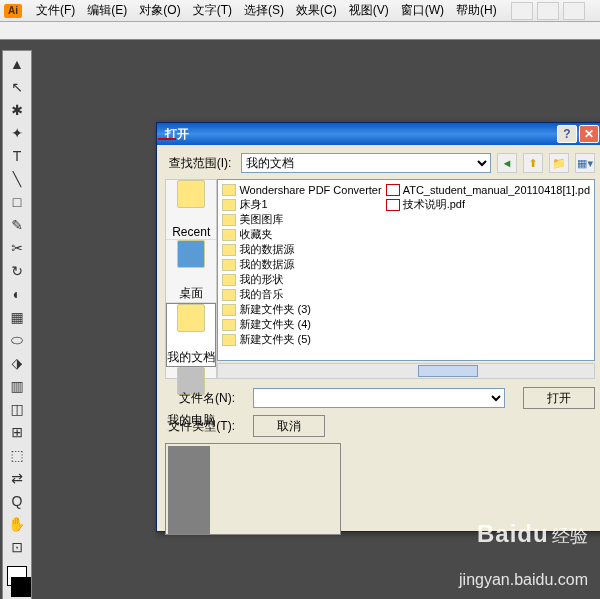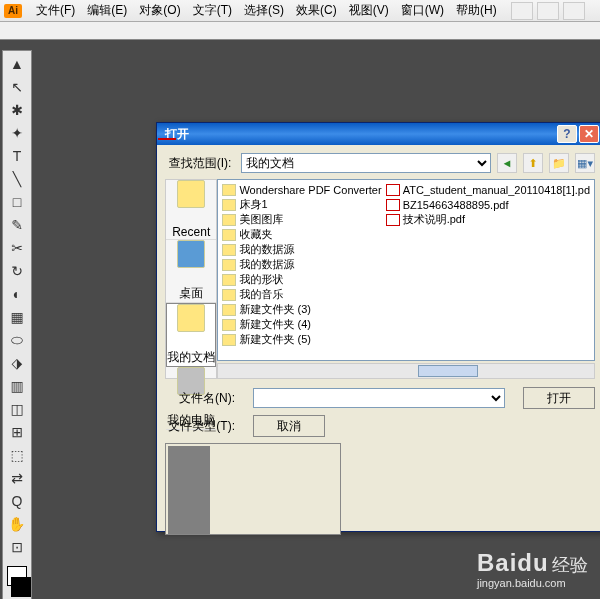--- a/index.html
+++ b/index.html
@@ -54,24 +54,24 @@
 .bottom-row { display: flex; align-items: center; gap: 18px; margin-bottom: 6px; }
 .bottom-row .label { width: 70px; text-align: right; }
 .bottom-row select, .bottom-row input { flex: 1; height: 20px; border: 1px solid #7f9db9; background: #fff; padding: 0 4px; }
 .bottom-row .type-select { background: #3d6099; color: #fff; }
 .bottom-row .action-btn { width: 72px; height: 22px; background: #ece9d8; border: 1px solid #888; cursor: pointer; }
 
 .preview-area { display: flex; margin-top: 6px; gap: 8px; }
 .preview-box { width: 176px; height: 92px; border: 1px solid #888; background: #ece9d8; display: flex; align-items: flex-start; justify-content: flex-start; padding: 2px; }
 .preview-thumb { width: 42px; height: 88px; background: #808080; }
 
-.watermark { position: absolute; right: 12px; bottom: 10px; color: rgba(255,255,255,0.85); }
+.watermark { position: absolute; right: 12px; bottom: 10px; color: rgba(255,255,255,0.85); text-align: right; }
 .watermark .brand { font-size: 24px; font-weight: bold; letter-spacing: 1px; }
 .watermark .suffix { font-size: 18px; }
-.watermark .url { font-size: 11px; }
+.watermark .url { font-size: 16px; margin-top: 23px; }
 .red-underline { position: absolute; height: 2px; background: #c00; }
 </style>
 </head>
 <body>
 
 <div class="menubar">
   <div class="logo">Ai</div>
   <div class="menu-item">文件(F)</div>
   <div class="menu-item">编辑(E)</div>
   <div class="menu-item">对象(O)</div>
@@ -207,24 +207,20 @@
                   <span>新建文件夹 (5)</span>
                 </div>
               </div>
             <div class="file-col" id="col2">
                 <div class="file-item">
                   <div class="file-icon pdf"></div>
                   <span>ATC_student_manual_20110418[1].pd</span>
                 </div>
                 <div class="file-item">
                   <div class="file-icon pdf"></div>
-                  <span>BZ154663488895.pdf</span>
-                </div>
-                <div class="file-item">
-                  <div class="file-icon pdf"></div>
                   <span>技术说明.pdf</span>
                 </div>
               </div>
           </div>
         </div>
         <div class="scrollbar">
           <div class="thumb"></div>
         </div>
       </div>
     </div>

